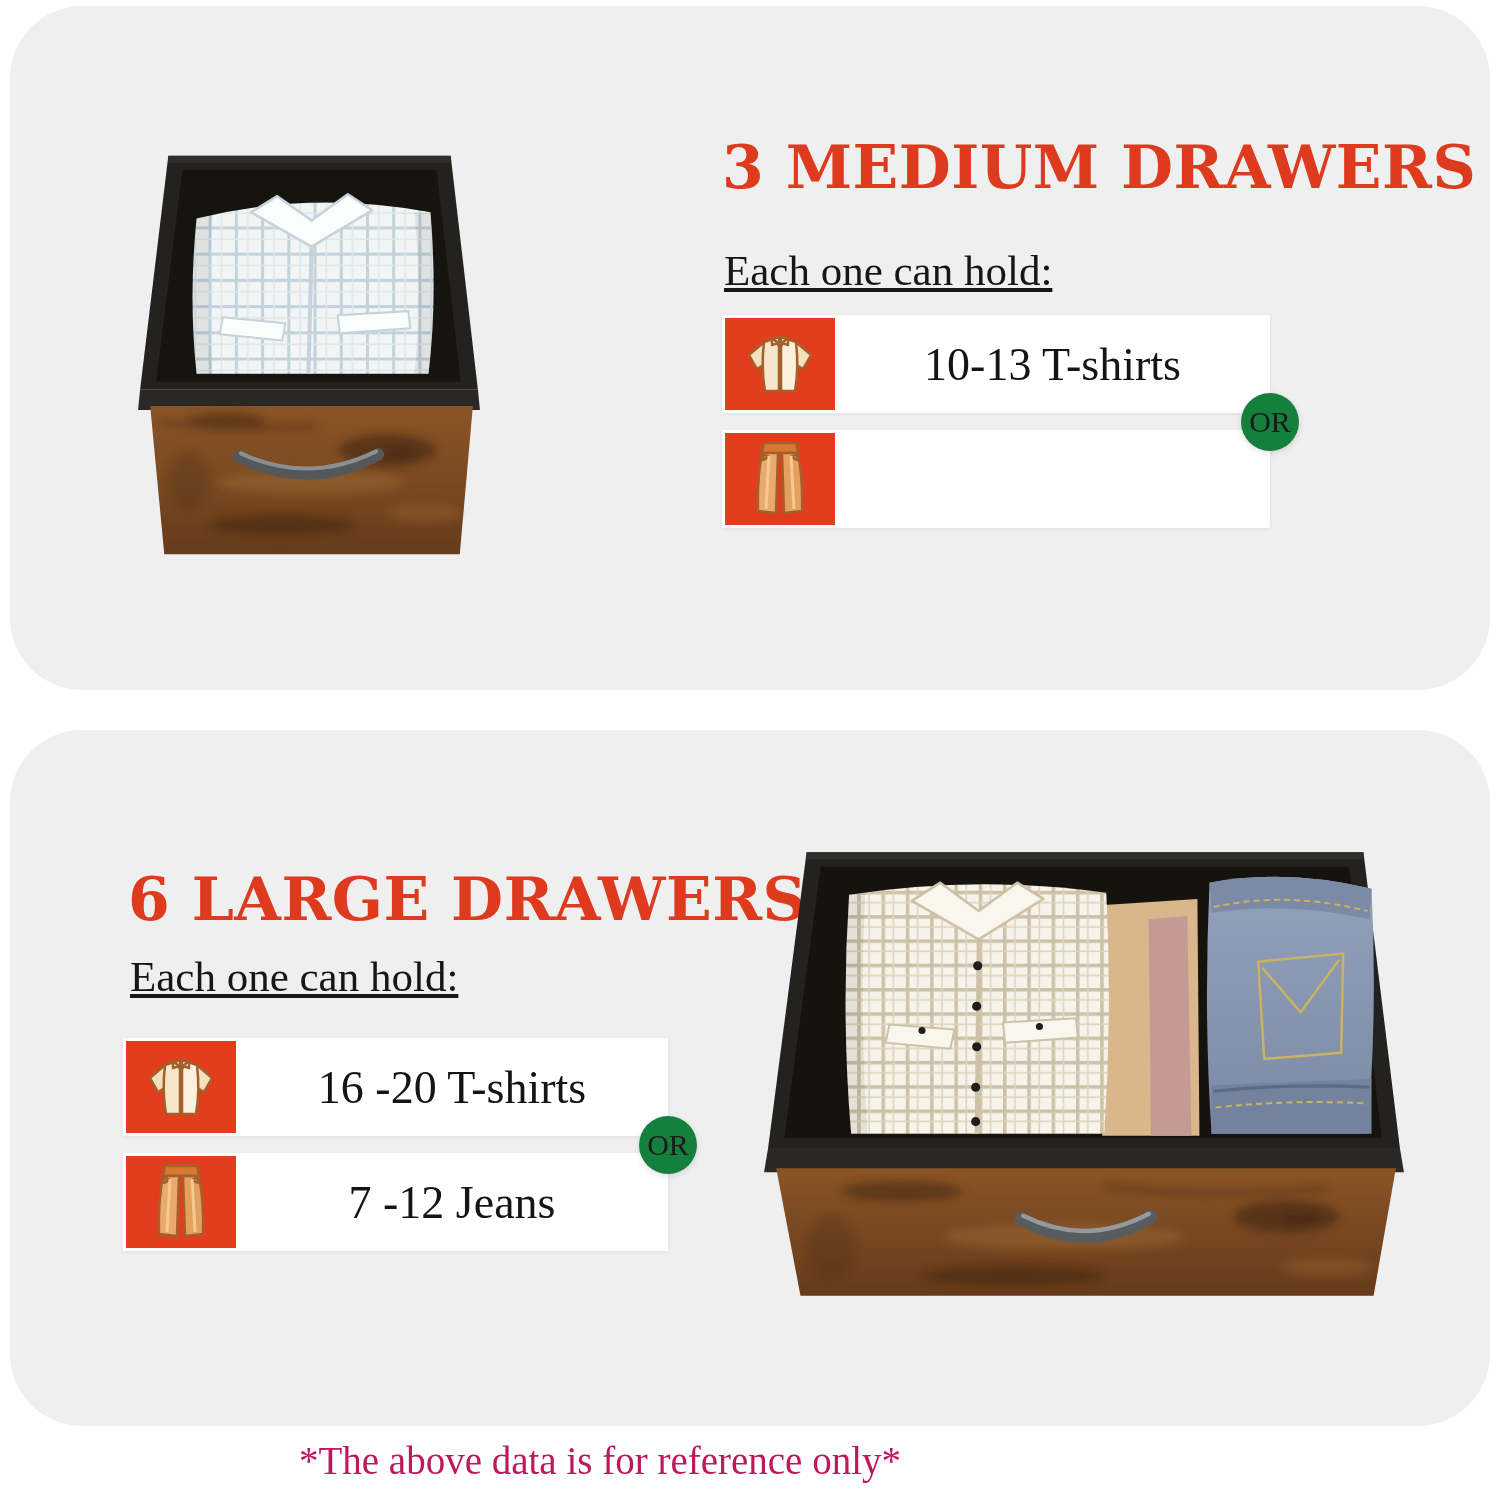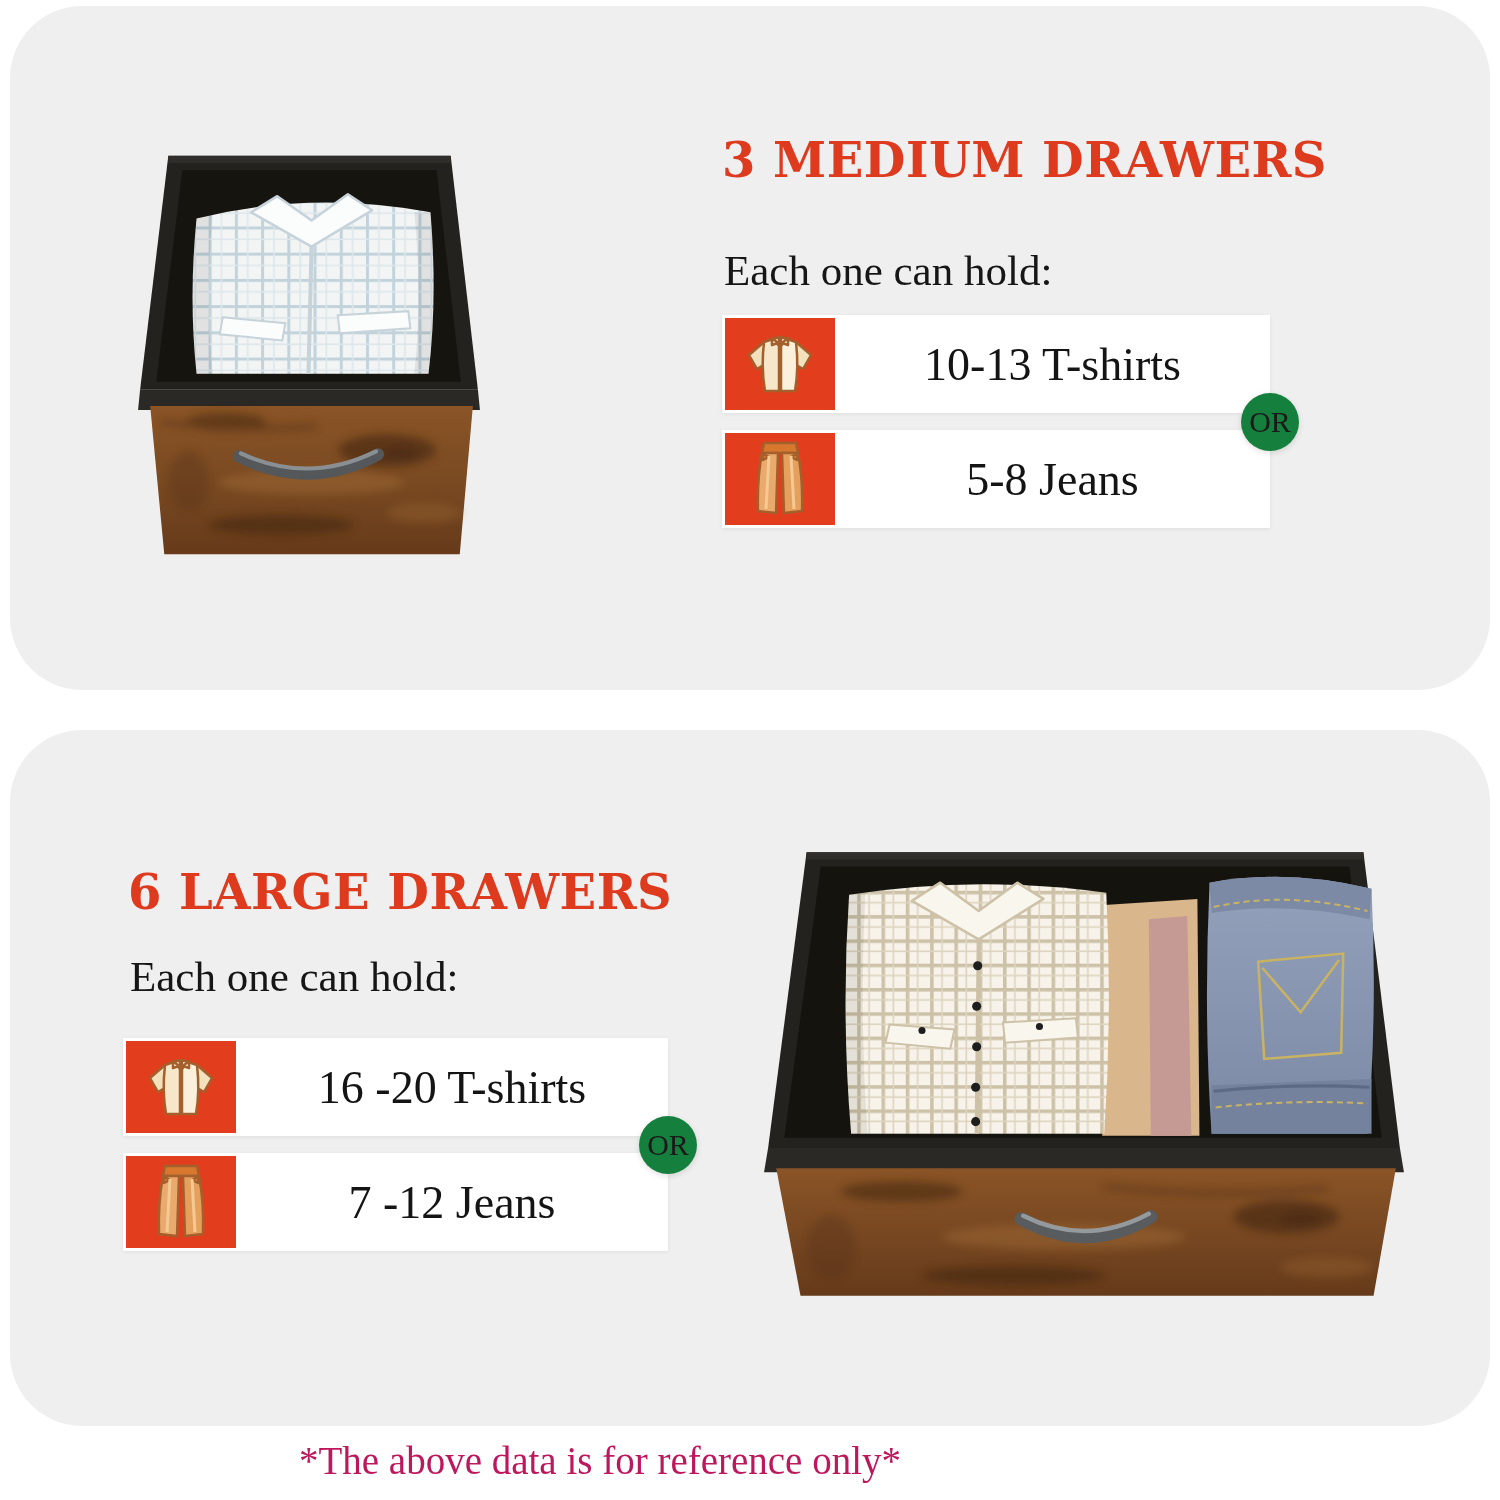--- a/index.html
+++ b/index.html
@@ -18,31 +18,32 @@
     background:#efefef;
     border-radius:72px;
   }
   #panel-medium { top:6px;   height:684px; }
   #panel-large  { top:730px; height:696px;text-align:right; }
 
   .heading {
     position:absolute;
     font-family:"DejaVu Serif", serif;
     font-weight:700;
-    font-size:48px;
+    font-size:60px;
     line-height:1.1;
     color:#dd3a1e;
     white-space:nowrap;
     letter-spacing:0.5px;
   }
   .subheading {
     position:absolute;
     font-size:43px;
     color:#161616;
     white-space:nowrap;
+    text-decoration:underline;
   }
 
   .cap-rows {
     position:absolute;
     display:flex;
     flex-direction:column;
     gap:17px;
   }
   .cap-row {
     position:relative;
@@ -201,21 +202,20 @@
             <path d="M15,4 L47,4 L49,14 L13,14 Z" fill="#d8782f"></path>
             <path d="M13,14 L29,14 L27,74 L9,72 Q8,40 13,14 Z" fill="#eaaa6e"></path>
             <path d="M49,14 L33,14 L35,74 L53,72 Q54,40 49,14 Z" fill="#e5a05e"></path>
             <path d="M13,14 l7,4 l-6,3 z" fill="#d8782f"></path>
             <path d="M49,14 l-7,4 l6,3 z" fill="#d8782f"></path>
           </g>
           <path d="M20,17 L17,70" stroke="#f5c992" stroke-width="3" fill="none"></path>
           <path d="M42,17 L45,70" stroke="#f5c992" stroke-width="3" fill="none"></path>
         </svg>
       </div>
-      <div class="cap-label">5-8 Jeans</div>
     </div>
   </div>
   <div class="or-badge">OR</div>
 </section>
 
 <section class="panel" id="panel-large">
 
   <h1 class="heading">6 LARGE DRAWERS</h1>
   <p class="subheading">Each one can hold:</p>
 

